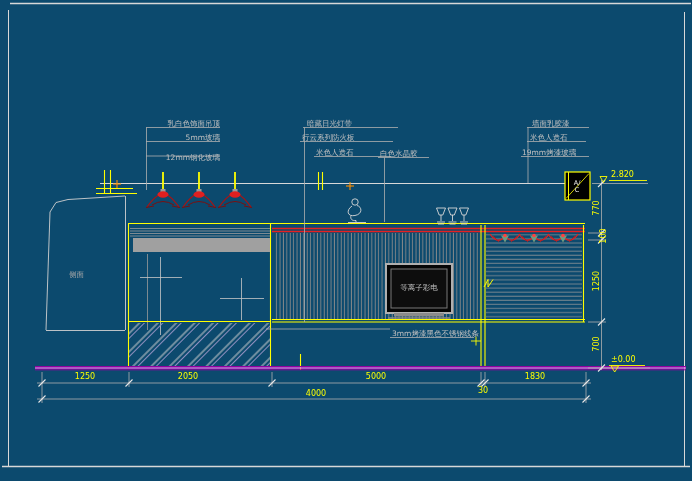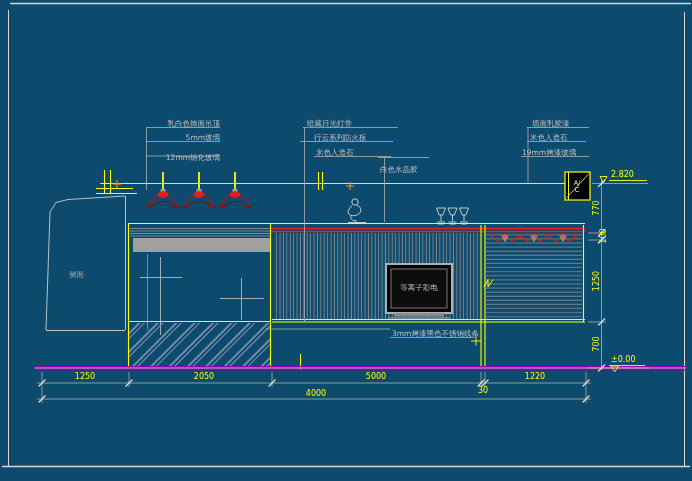--- a/index.html
+++ b/index.html
@@ -242,39 +242,39 @@
     <line x1="521" y1="156.5" x2="589" y2="156.5"></line>
     <line x1="528" y1="127.5" x2="528" y2="183"></line>
   </g>
 </svg>
 
 <span class="t callout ra" style="left:220px;top:127px">乳白色饰面吊顶</span>
 <span class="t callout ra" style="left:220px;top:141px">5mm玻璃</span>
 <span class="t callout ra" style="left:220px;top:161px">12mm钢化玻璃</span>
 
 <span class="t callout la" style="left:307px;top:127px">暗藏日光灯带</span>
-<span class="t callout la" style="left:314px;top:141px">行云系列防火板</span>
+<span class="t callout la" style="left:302px;top:141px">行云系列防火板</span>
 <span class="t callout la" style="left:316px;top:156px">米色人造石</span>
-<span class="t callout la" style="left:380px;top:173px">白色水晶胶</span>
+<span class="t callout la" style="left:380px;top:157px">白色水晶胶</span>
 
 <span class="t callout la" style="left:532px;top:127px">墙面乳胶漆</span>
 <span class="t callout la" style="left:530px;top:141px">米色人造石</span>
 <span class="t callout la" style="left:522px;top:156px">19mm烤漆玻璃</span>
 
 <span class="t callout la" style="left:392px;top:337px">3mm烤漆黑色不锈钢线条</span>
 
 <span class="t callout cc" style="left:419px;top:288px">等离子彩电</span>
 <span class="t callout gray" style="left:69px;top:271px">侧面</span>
 <span class="t ac cc" style="left:577px;top:186px">A/
 C</span>
 
 <span class="t dim cc" style="left:85px;top:377px">1250</span>
-<span class="t dim cc" style="left:204px;top:377px">2050</span>
+<span class="t dim cc" style="left:188px;top:377px">2050</span>
 <span class="t dim cc" style="left:376px;top:377px">5000</span>
-<span class="t dim cc" style="left:535px;top:377px">1220</span>
+<span class="t dim cc" style="left:535px;top:377px">1830</span>
 <span class="t dim cc" style="left:483px;top:391px">30</span>
 <span class="t dim cc" style="left:316px;top:394px">4000</span>
 
 <span class="t dim vert" style="left:597px;top:208px">770</span>
 <span class="t dim vert" style="left:604px;top:236px">100</span>
 <span class="t dim vert" style="left:597px;top:281px">1250</span>
 <span class="t dim vert" style="left:597px;top:344px">700</span>
 
 <span class="t dim la" style="left:611px;top:179px">2.820</span>
 <span class="t dim la" style="left:611px;top:364px">±0.00</span>

